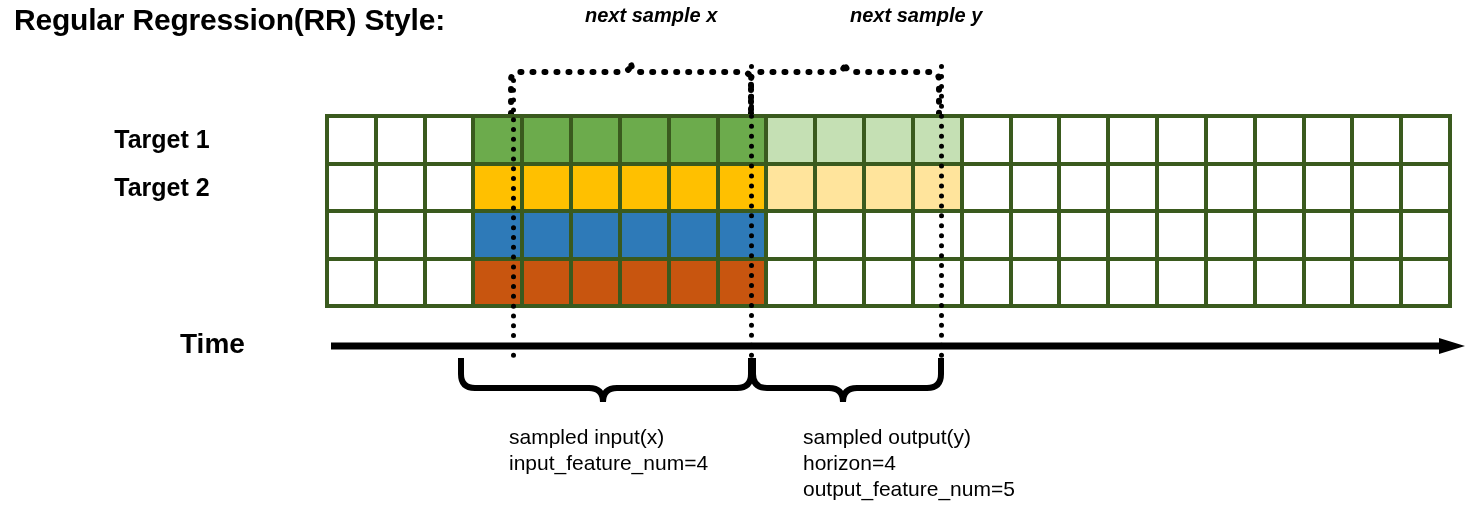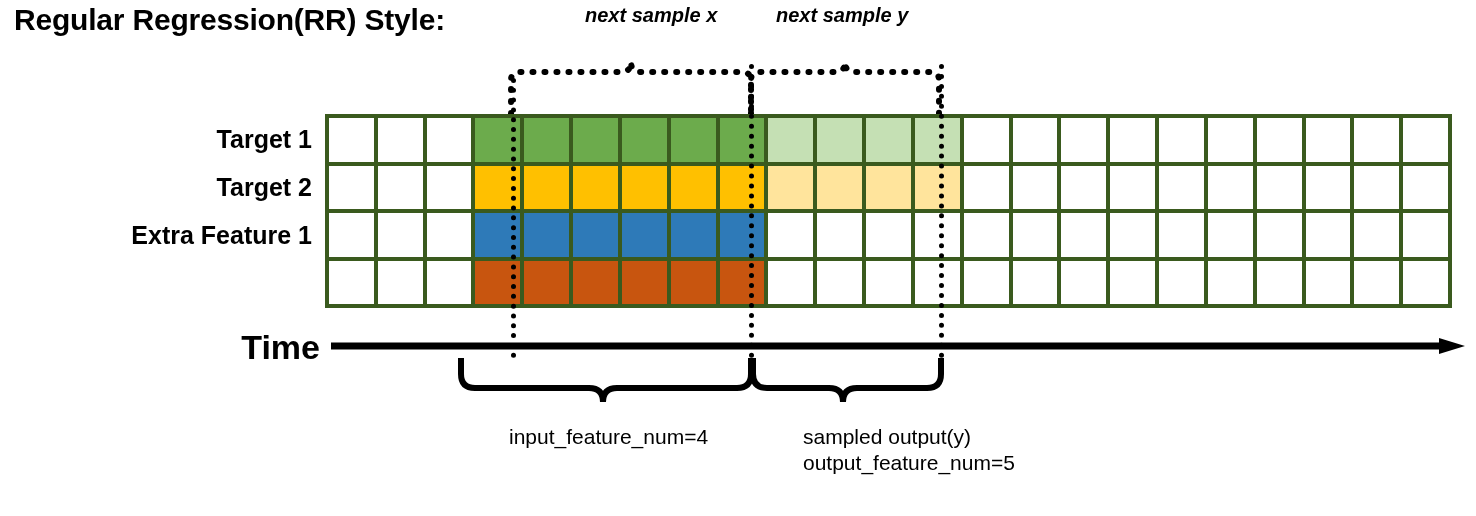--- a/index.html
+++ b/index.html
@@ -3,41 +3,41 @@
 <meta charset="utf-8">
 <style>
   html,body{margin:0;padding:0;background:#fff;}
   body{width:1476px;height:516px;position:relative;overflow:hidden;
        font-family:"Liberation Sans", sans-serif; color:#000;}
 
   #title{position:absolute;left:14px;top:3px;font-size:30px;font-weight:700;
          letter-spacing:-0.2px;white-space:nowrap;}
 
   
-  .rowlabel{position:absolute;right:0;width:300px;text-align:right;
+  .rowlabel{position:absolute;right:0;width:300px;text-align:center;
             font-size:25px;font-weight:700;white-space:nowrap;}
   #labels{position:absolute;left:12px;top:115px;width:300px;height:194px;}
 
   
   #grid{position:absolute;left:325px;top:114px;width:1127px;height:194px;
         background:#3A5A1E;display:grid;
         grid-template-columns:repeat(23,1fr);
         grid-template-rows:repeat(4,1fr);
         gap:4px;padding:4px;box-sizing:border-box;}
   .cell{background:#ffffff;}
   .c-green{background:#6CAB4C;}
   .c-greenlt{background:#C5E0B4;}
   .c-gold{background:#FFC000;}
   .c-goldlt{background:#FFE49C;}
   .c-blue{background:#2E7AB8;}
   .c-orange{background:#C8550F;}
 
   
-  #timelabel{position:absolute;left:180px;top:328px;width:140px;text-align:right;
-             font-size:34px;font-weight:700;}
+  #timelabel{position:absolute;left:180px;top:328px;width:140px;
+             font-size:28px;font-weight:700;}
   #timeaxis{position:absolute;left:331px;top:338px;width:1134px;height:16px;}
 
   
   .vdot{position:absolute;width:0;border-left:5px dotted #000;}
 
   
   .topbrace{position:absolute;}
   .toplabel{position:absolute;font-size:20px;font-style:italic;font-weight:600;
             white-space:nowrap;}
 
@@ -46,21 +46,20 @@
   .botcap{position:absolute;font-size:21px;line-height:26px;white-space:nowrap;}
 </style>
 </head>
 <body>
 
 <div id="title">Regular Regression(RR) Style:</div>
 
 <div id="labels">
   <div class="rowlabel" style="top:10px">Target 1</div>
   <div class="rowlabel" style="top:58px">Target 2</div>
-  <div class="rowlabel" style="top:106px">Extra Feature 1</div>
 </div>
 
 <div id="grid">
     <div class="cell"></div>
     <div class="cell"></div>
     <div class="cell"></div>
     <div class="cell c-green"></div>
     <div class="cell c-green"></div>
     <div class="cell c-green"></div>
     <div class="cell c-green"></div>
@@ -162,28 +161,30 @@
 <div class="vdot" style="left:939px;top:64px;height:294px;"></div>
 
 <svg class="topbrace" style="left:505px;top:52px;width:252px;height:62px;" viewBox="0 0 252 62">
   <path d="M6,62 L6,28 Q6,20 16,20 L116,20 Q126,20 126,10 Q126,20 136,20 L236,20 Q246,20 246,28 L246,62" fill="none" stroke="#000" stroke-width="6" stroke-linecap="round" stroke-dasharray="1 11"></path>
 </svg>
 <svg class="topbrace" style="left:745px;top:52px;width:200px;height:62px;" viewBox="0 0 200 62">
   <path d="M6,62 L6,28 Q6,20 16,20 L90,20 Q100,20 100,10 Q100,20 110,20 L184,20 Q194,20 194,28 L194,62" fill="none" stroke="#000" stroke-width="6" stroke-linecap="round" stroke-dasharray="1 11"></path>
 </svg>
 
 <div class="toplabel" style="left:585px;top:4px;font-style:italic;">next sample x</div>
-<div class="toplabel" style="left:776px;top:4px;font-style:italic;">next sample y</div>
+<div class="toplabel" style="left:850px;top:4px;font-style:italic;">next sample y</div>
 
 <svg class="botbrace" style="left:455px;top:358px;width:302px;height:56px;" viewBox="0 0 302 56">
   <path d="M6,0 L6,16 Q6,30 20,30 L134,30 Q148,30 148,44 Q148,30 162,30 L282,30 Q296,30 296,16 L296,0" fill="none" stroke="#000" stroke-width="6" stroke-linecap="round"></path>
 </svg>
 <svg class="botbrace" style="left:747px;top:358px;width:200px;height:56px;" viewBox="0 0 200 56">
   <path d="M6,0 L6,16 Q6,30 20,30 L82,30 Q96,30 96,44 Q96,30 110,30 L180,30 Q194,30 194,16 L194,0" fill="none" stroke="#000" stroke-width="6" stroke-linecap="round"></path>
 </svg>
 
 <div class="botcap" style="left:509px;top:424px;">
+  <div>sampled input(x)</div>
   <div>input_feature_num=4</div>
 </div>
 <div class="botcap" style="left:775px;top:424px;margin-left:28px;">
   <div>sampled output(y)</div>
+  <div>horizon=4</div>
   <div>output_feature_num=5</div>
 </div>
 
 </body></html>

